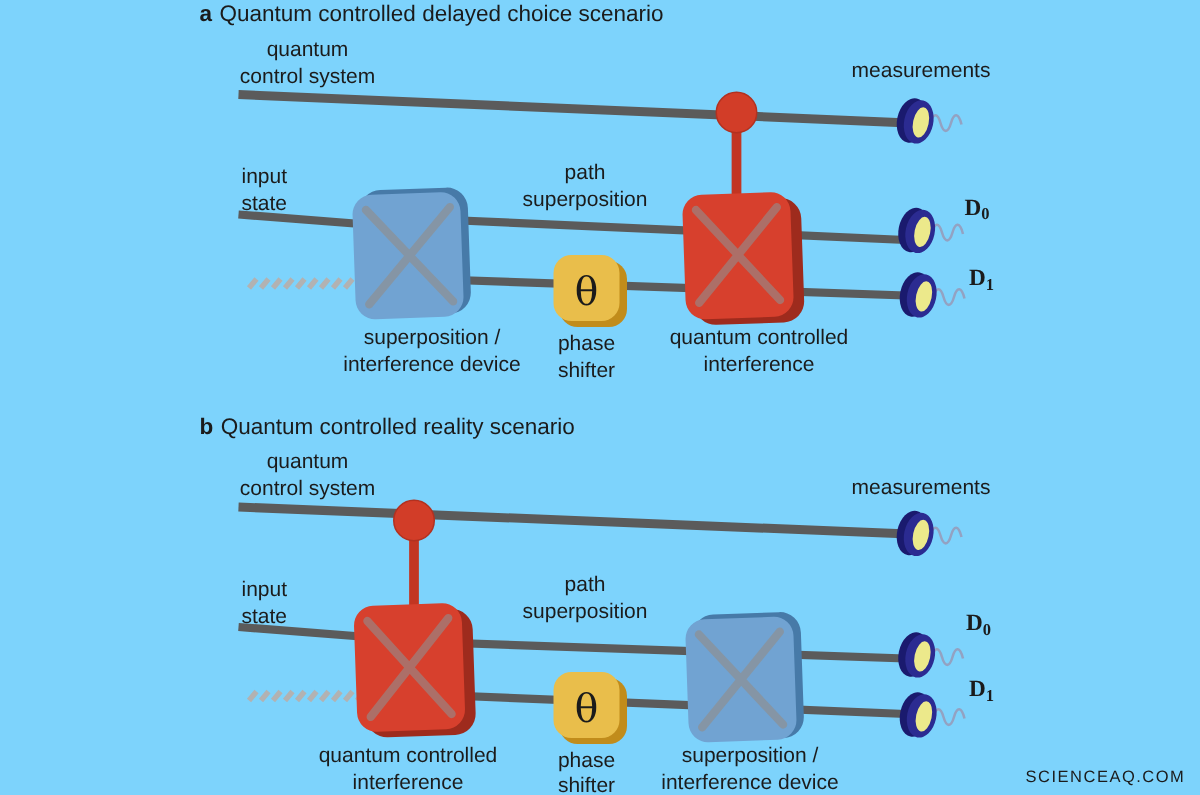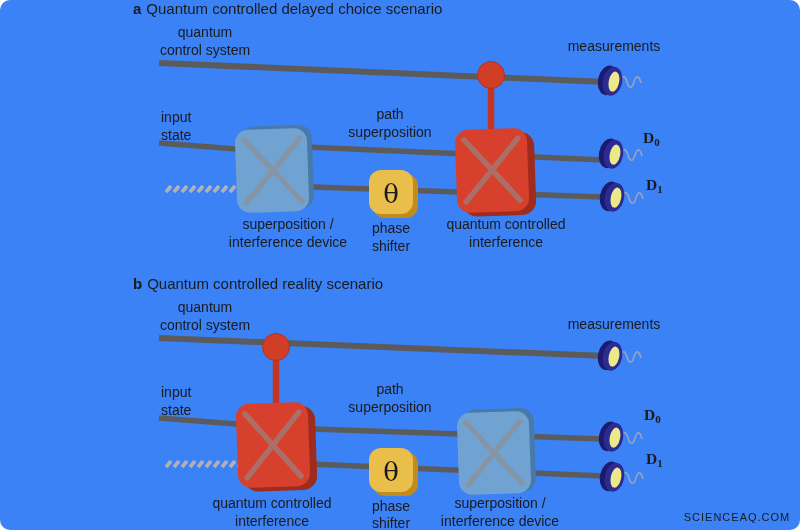--- a/index.html
+++ b/index.html
@@ -1,16 +1,16 @@
 <!DOCTYPE html>
 <html><head>
 <meta charset="utf-8">
 <style>
   html,body{margin:0;padding:0;background:#ffffff;}
-  .figure{position:relative;width:800px;height:530px;background:#3b82f6;overflow:hidden;border-radius:10px;}
+  .figure{position:relative;width:800px;height:530px;background:#7dd3fc;overflow:hidden;}
   svg{display:block;}
   svg text{font-family:"Liberation Sans","DejaVu Sans",sans-serif;fill:#1b1b1b;}
   .lbl{font-size:14px;}
   .ttl{font-size:15px;}
   .ttl .letter{font-weight:bold;}
   .dlbl{font-family:"Liberation Serif","DejaVu Serif",serif;font-weight:bold;font-size:15.5px;}
   .dsub{font-size:11px;}
   .theta{font-family:"DejaVu Serif",serif;font-size:26px;}
   .wm{font-size:11px;letter-spacing:1px;}
   .mid{text-anchor:middle;}

